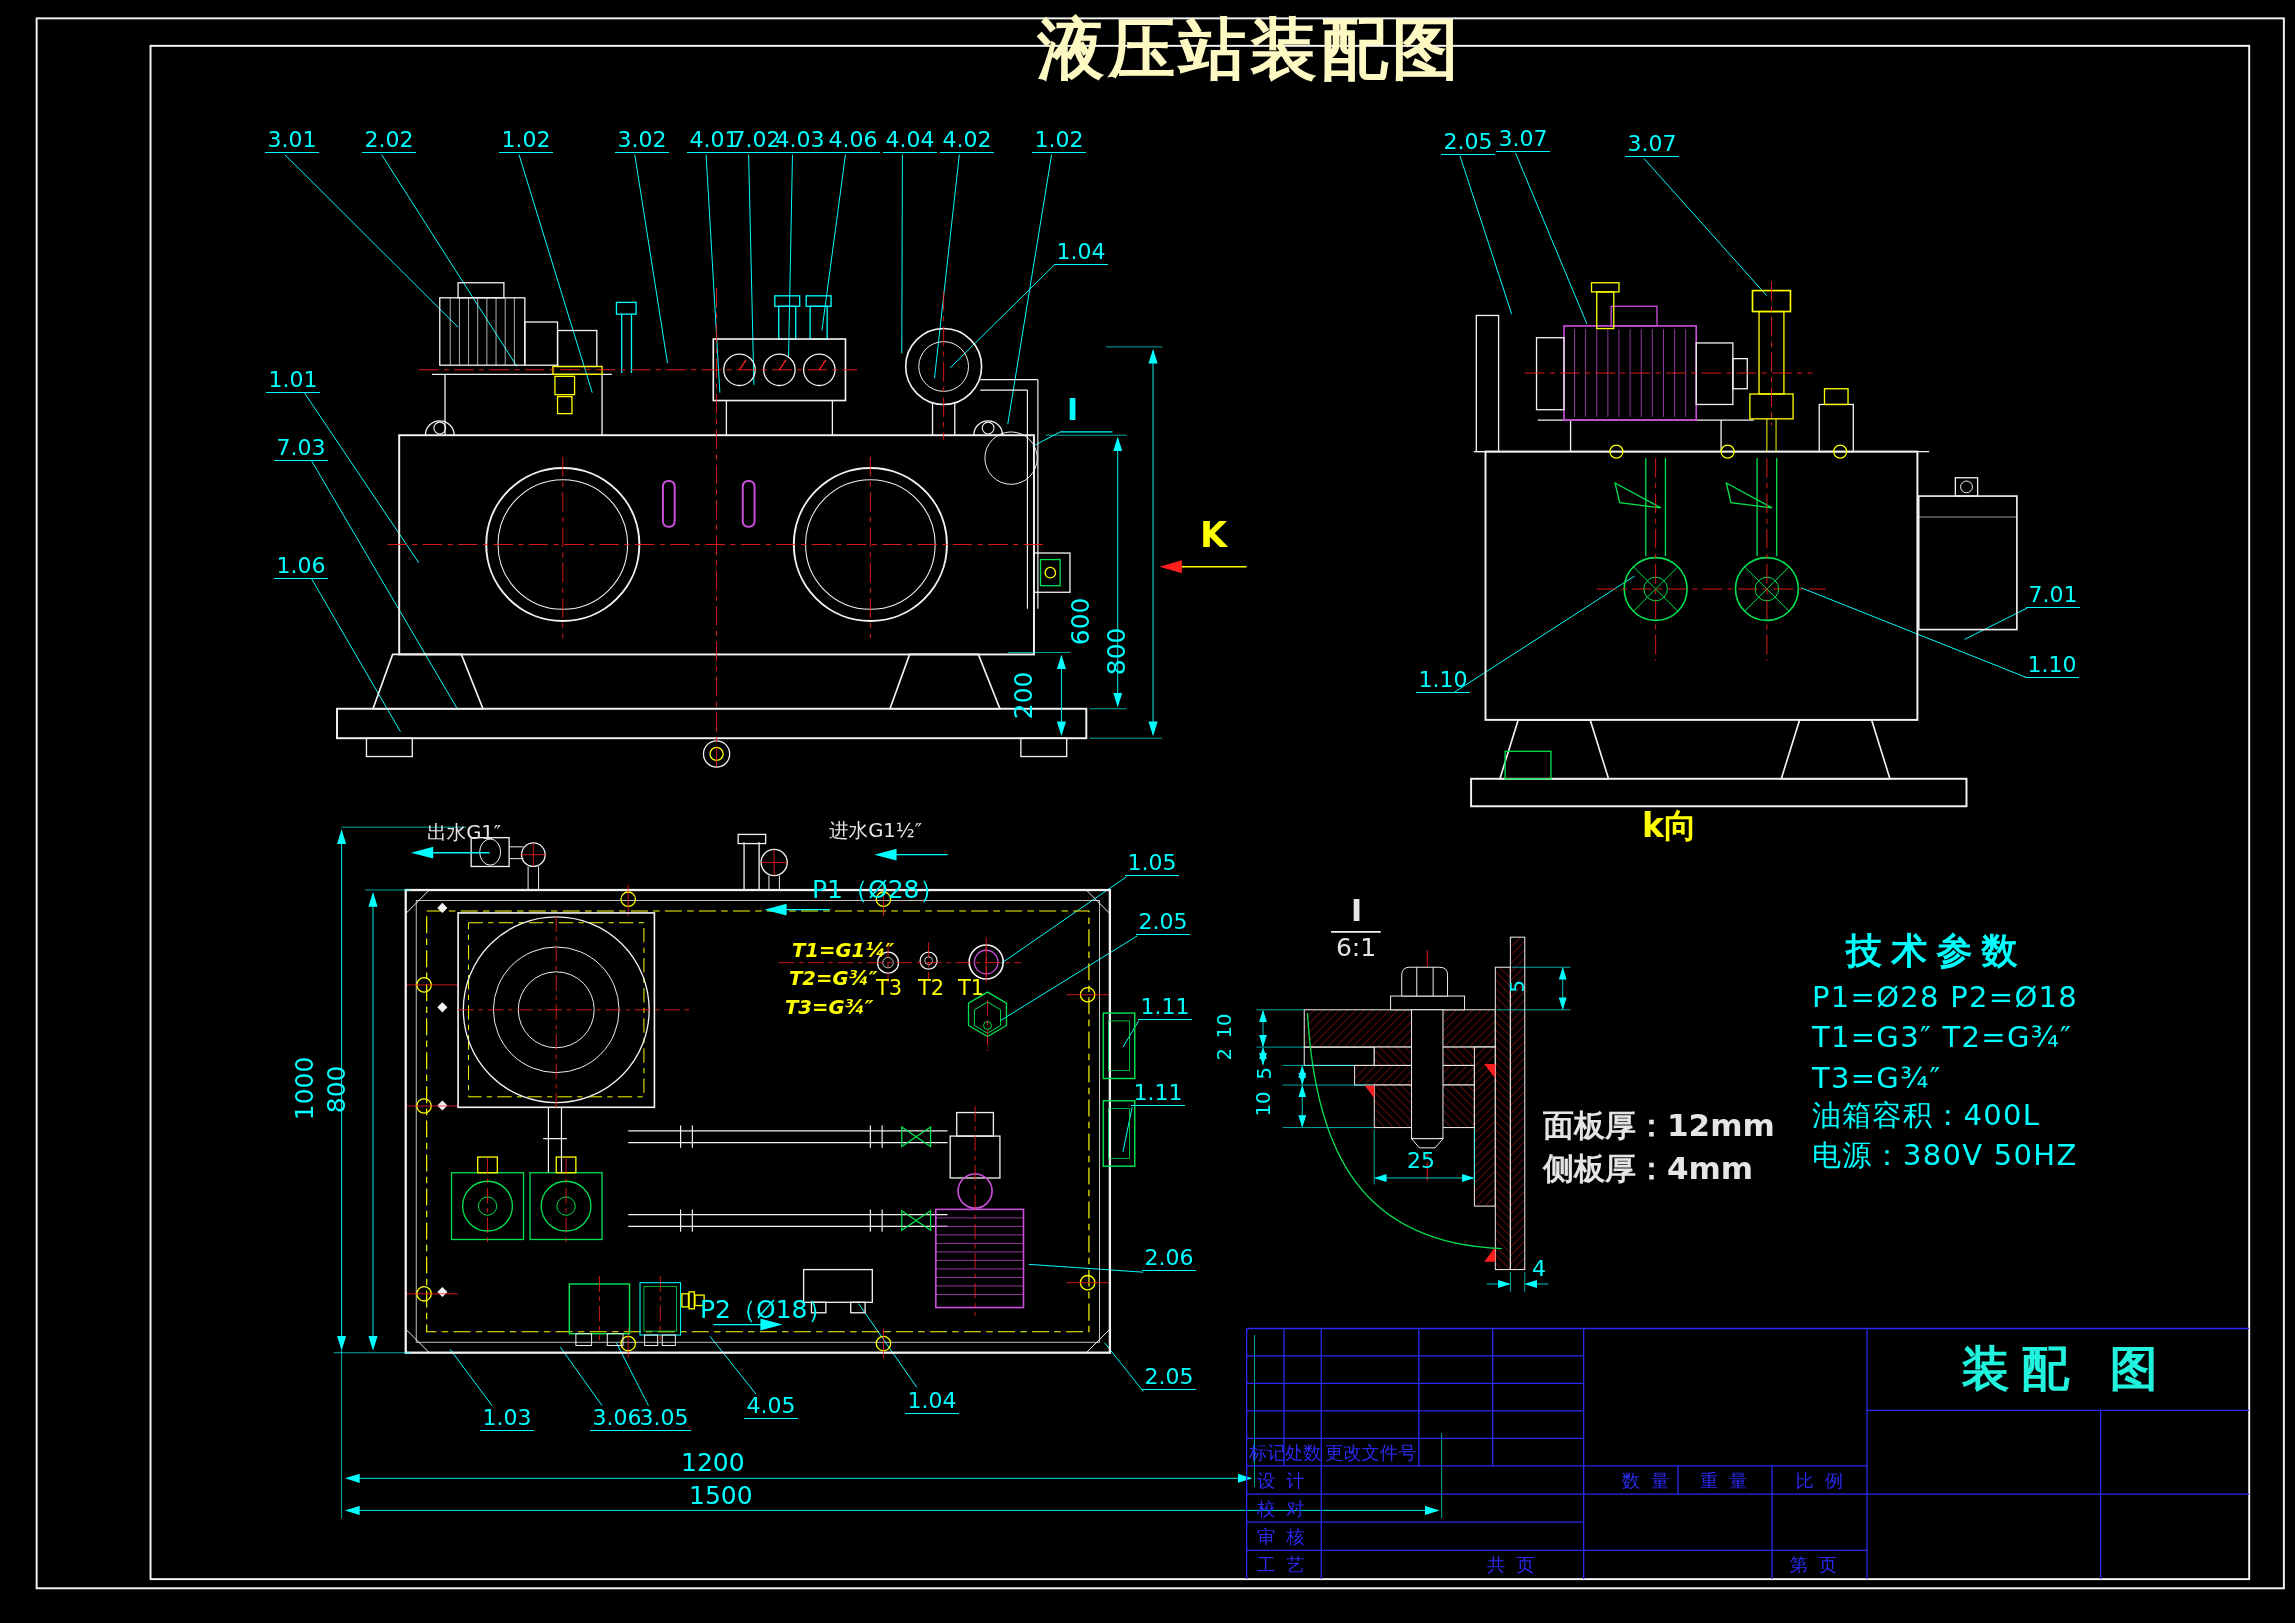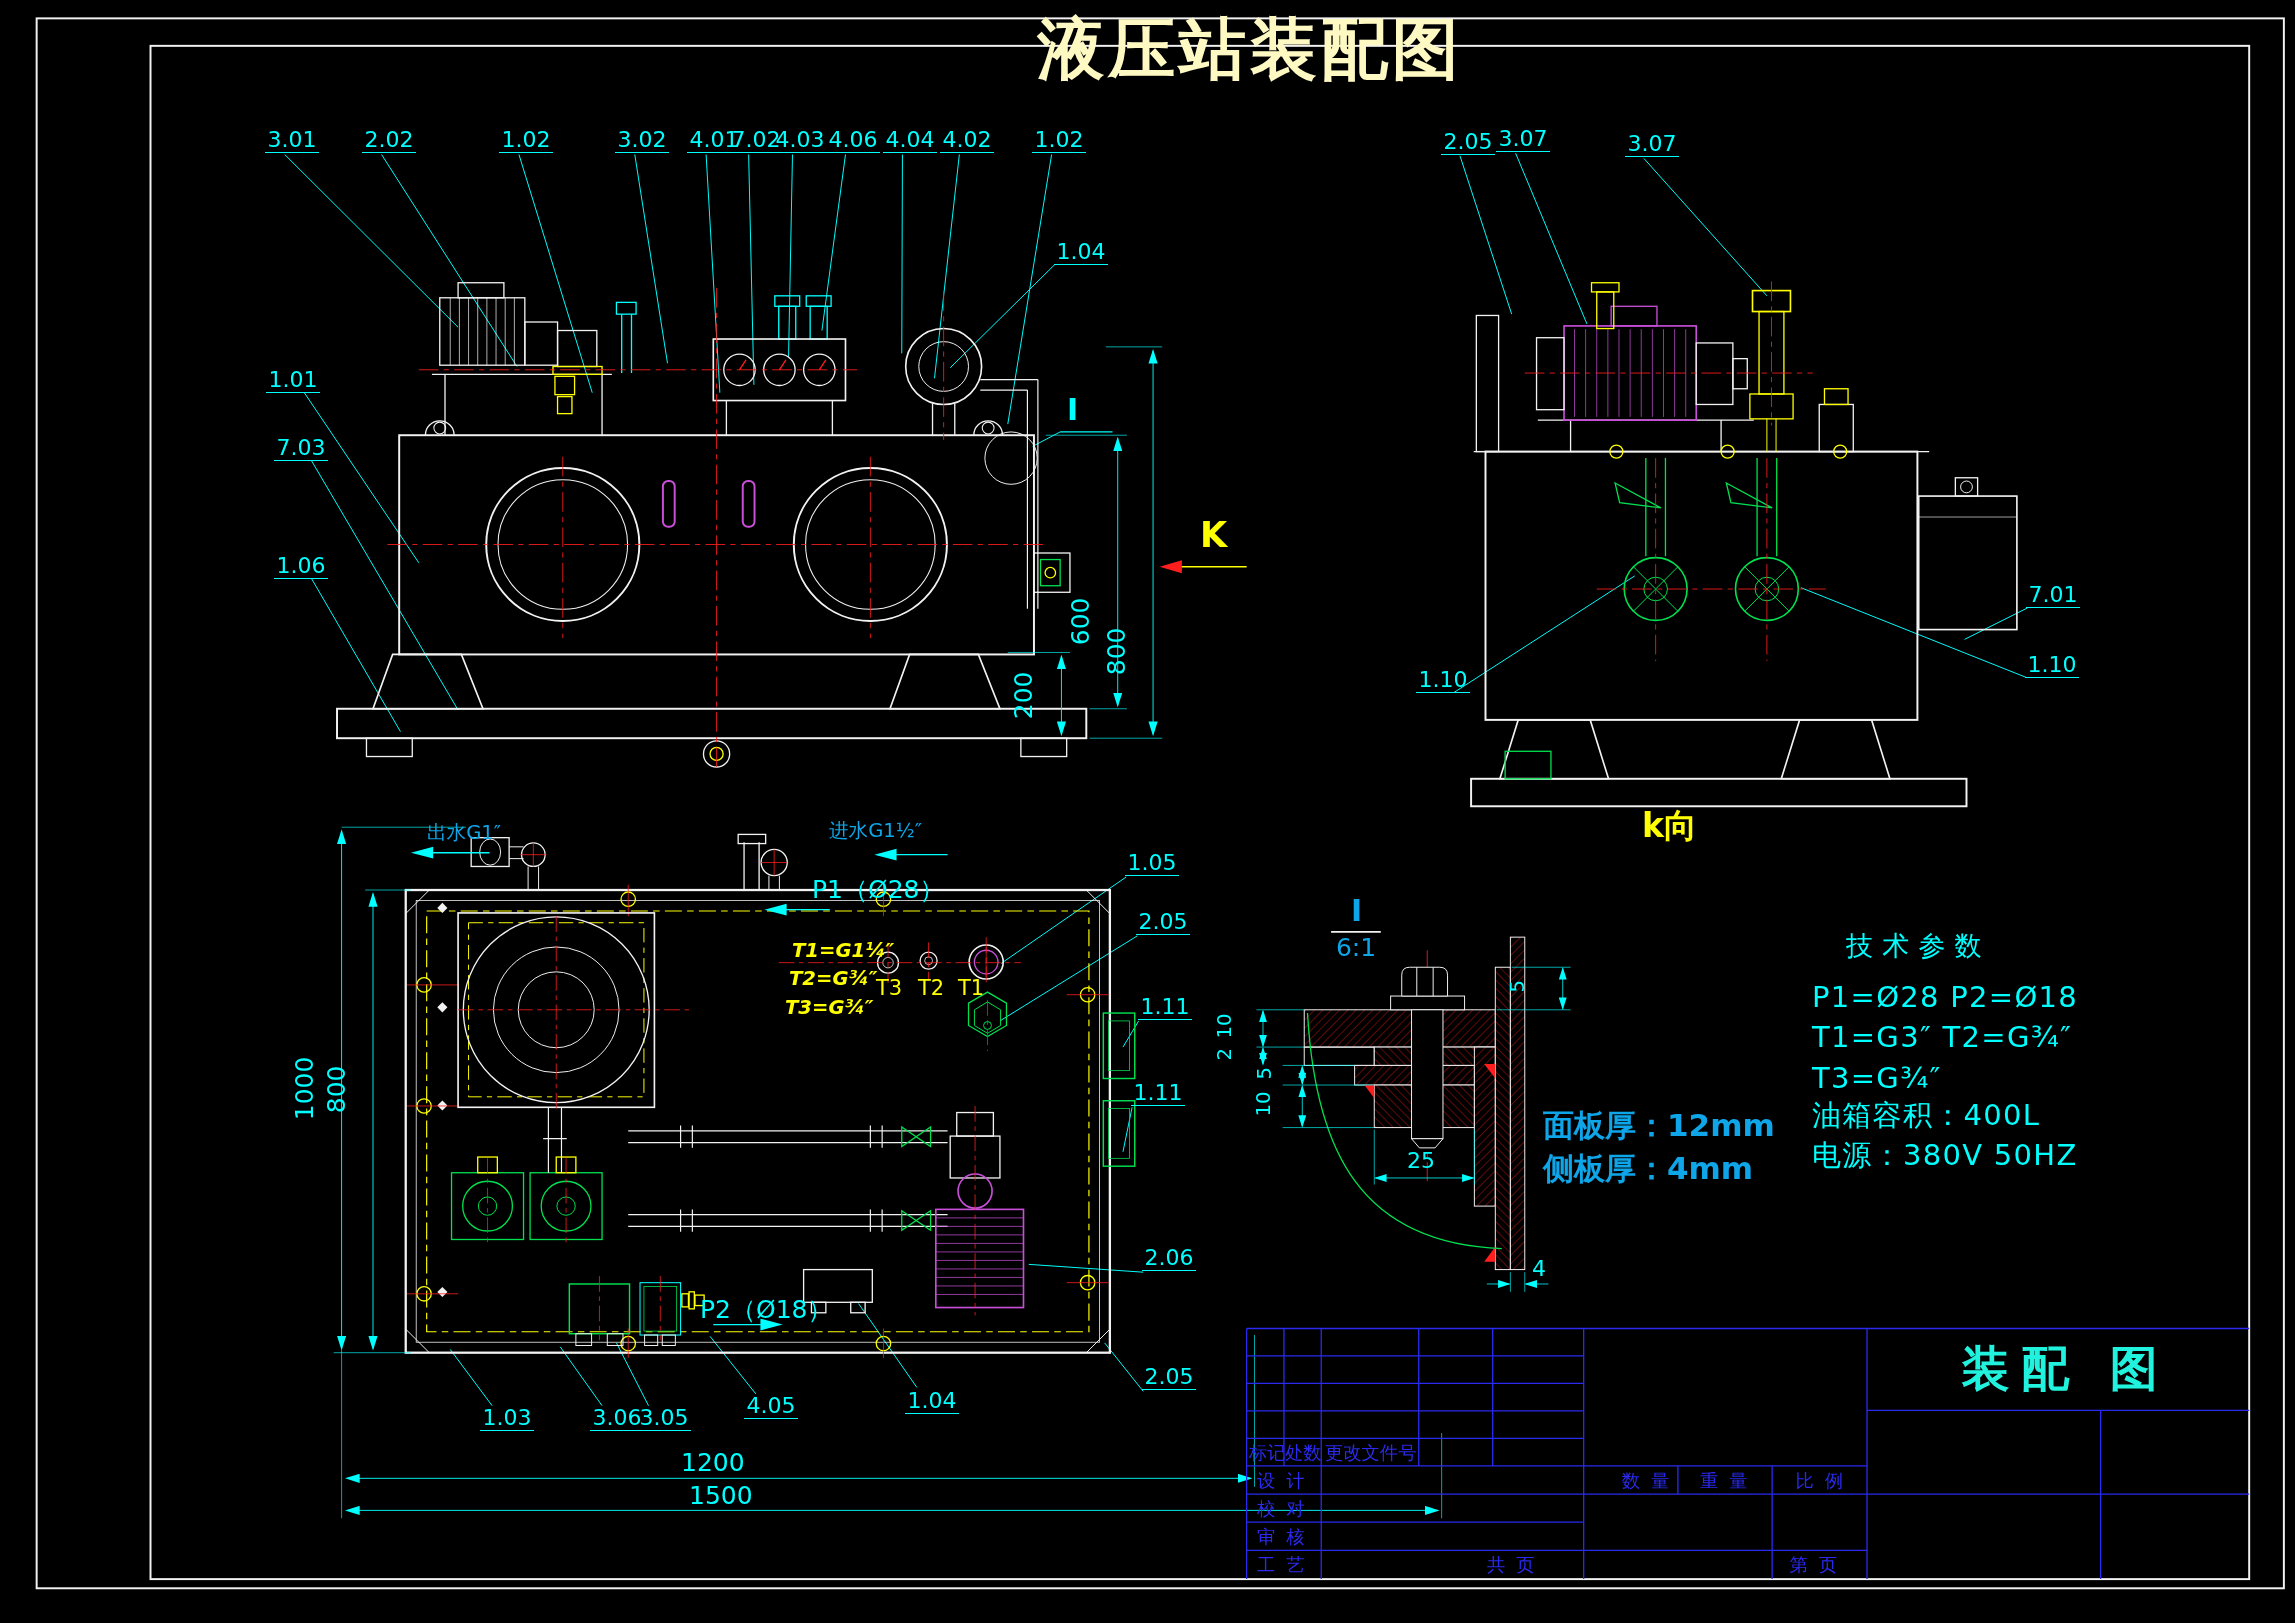--- a/index.html
+++ b/index.html
@@ -1,26 +1,26 @@
 <!DOCTYPE html>
 <html style="font-size:10.5px"><head>
 <meta charset="utf-8">
 <style>
   html,body{margin:0;padding:0;background:#000;}
   #canvas{position:relative;width:2295px;height:1623px;background:#000;overflow:hidden;
           font-family:"DejaVu Sans",sans-serif;}
   #art{position:absolute;left:0;top:0;}
   .lbl{position:absolute;line-height:1.05;white-space:nowrap;}
-  .cy{color:#00ffff}.yl{color:#ffff00}.wh{color:#0ea5e9}.bl{color:#2a2af0}.rd{color:#fef9c3}
+  .cy{color:#00ffff}.yl{color:#ffff00}.wh{color:#e5e5e5}.bl{color:#2a2af0}.rd{color:#fef9c3}
   .co{font-size:22px;border-bottom:1.3px solid #00ffff;padding:0 2.6px 1.3px;}
   .dim{font-size:25px}
   .sm{font-size:19.6px}
   .rot{transform:rotate(-90deg);transform-origin:left bottom;}
   .ttl{font-size:67px;font-weight:bold;letter-spacing:3.9px;font-family:"DejaVu Serif",serif;}
-  .tech-h{font-size:27px;font-weight:normal;letter-spacing:9.2px;}
+  .tech-h{font-size:36px;font-weight:bold;letter-spacing:9.2px;}
   .tech-l{font-size:29px;letter-spacing:1.3px;}
   .note{font-size:31px;font-weight:bold;}
   .tb{font-size:18.3px;letter-spacing:2.6px;}
   .dwg{font-size:48px;letter-spacing:11.8px;font-weight:bold;color:#21f2dd;}
   .vlab{font-size:34px;font-weight:bold;}
   .it{font-style:italic;font-weight:bold;}
 </style>
 </head>
 <body>
 

